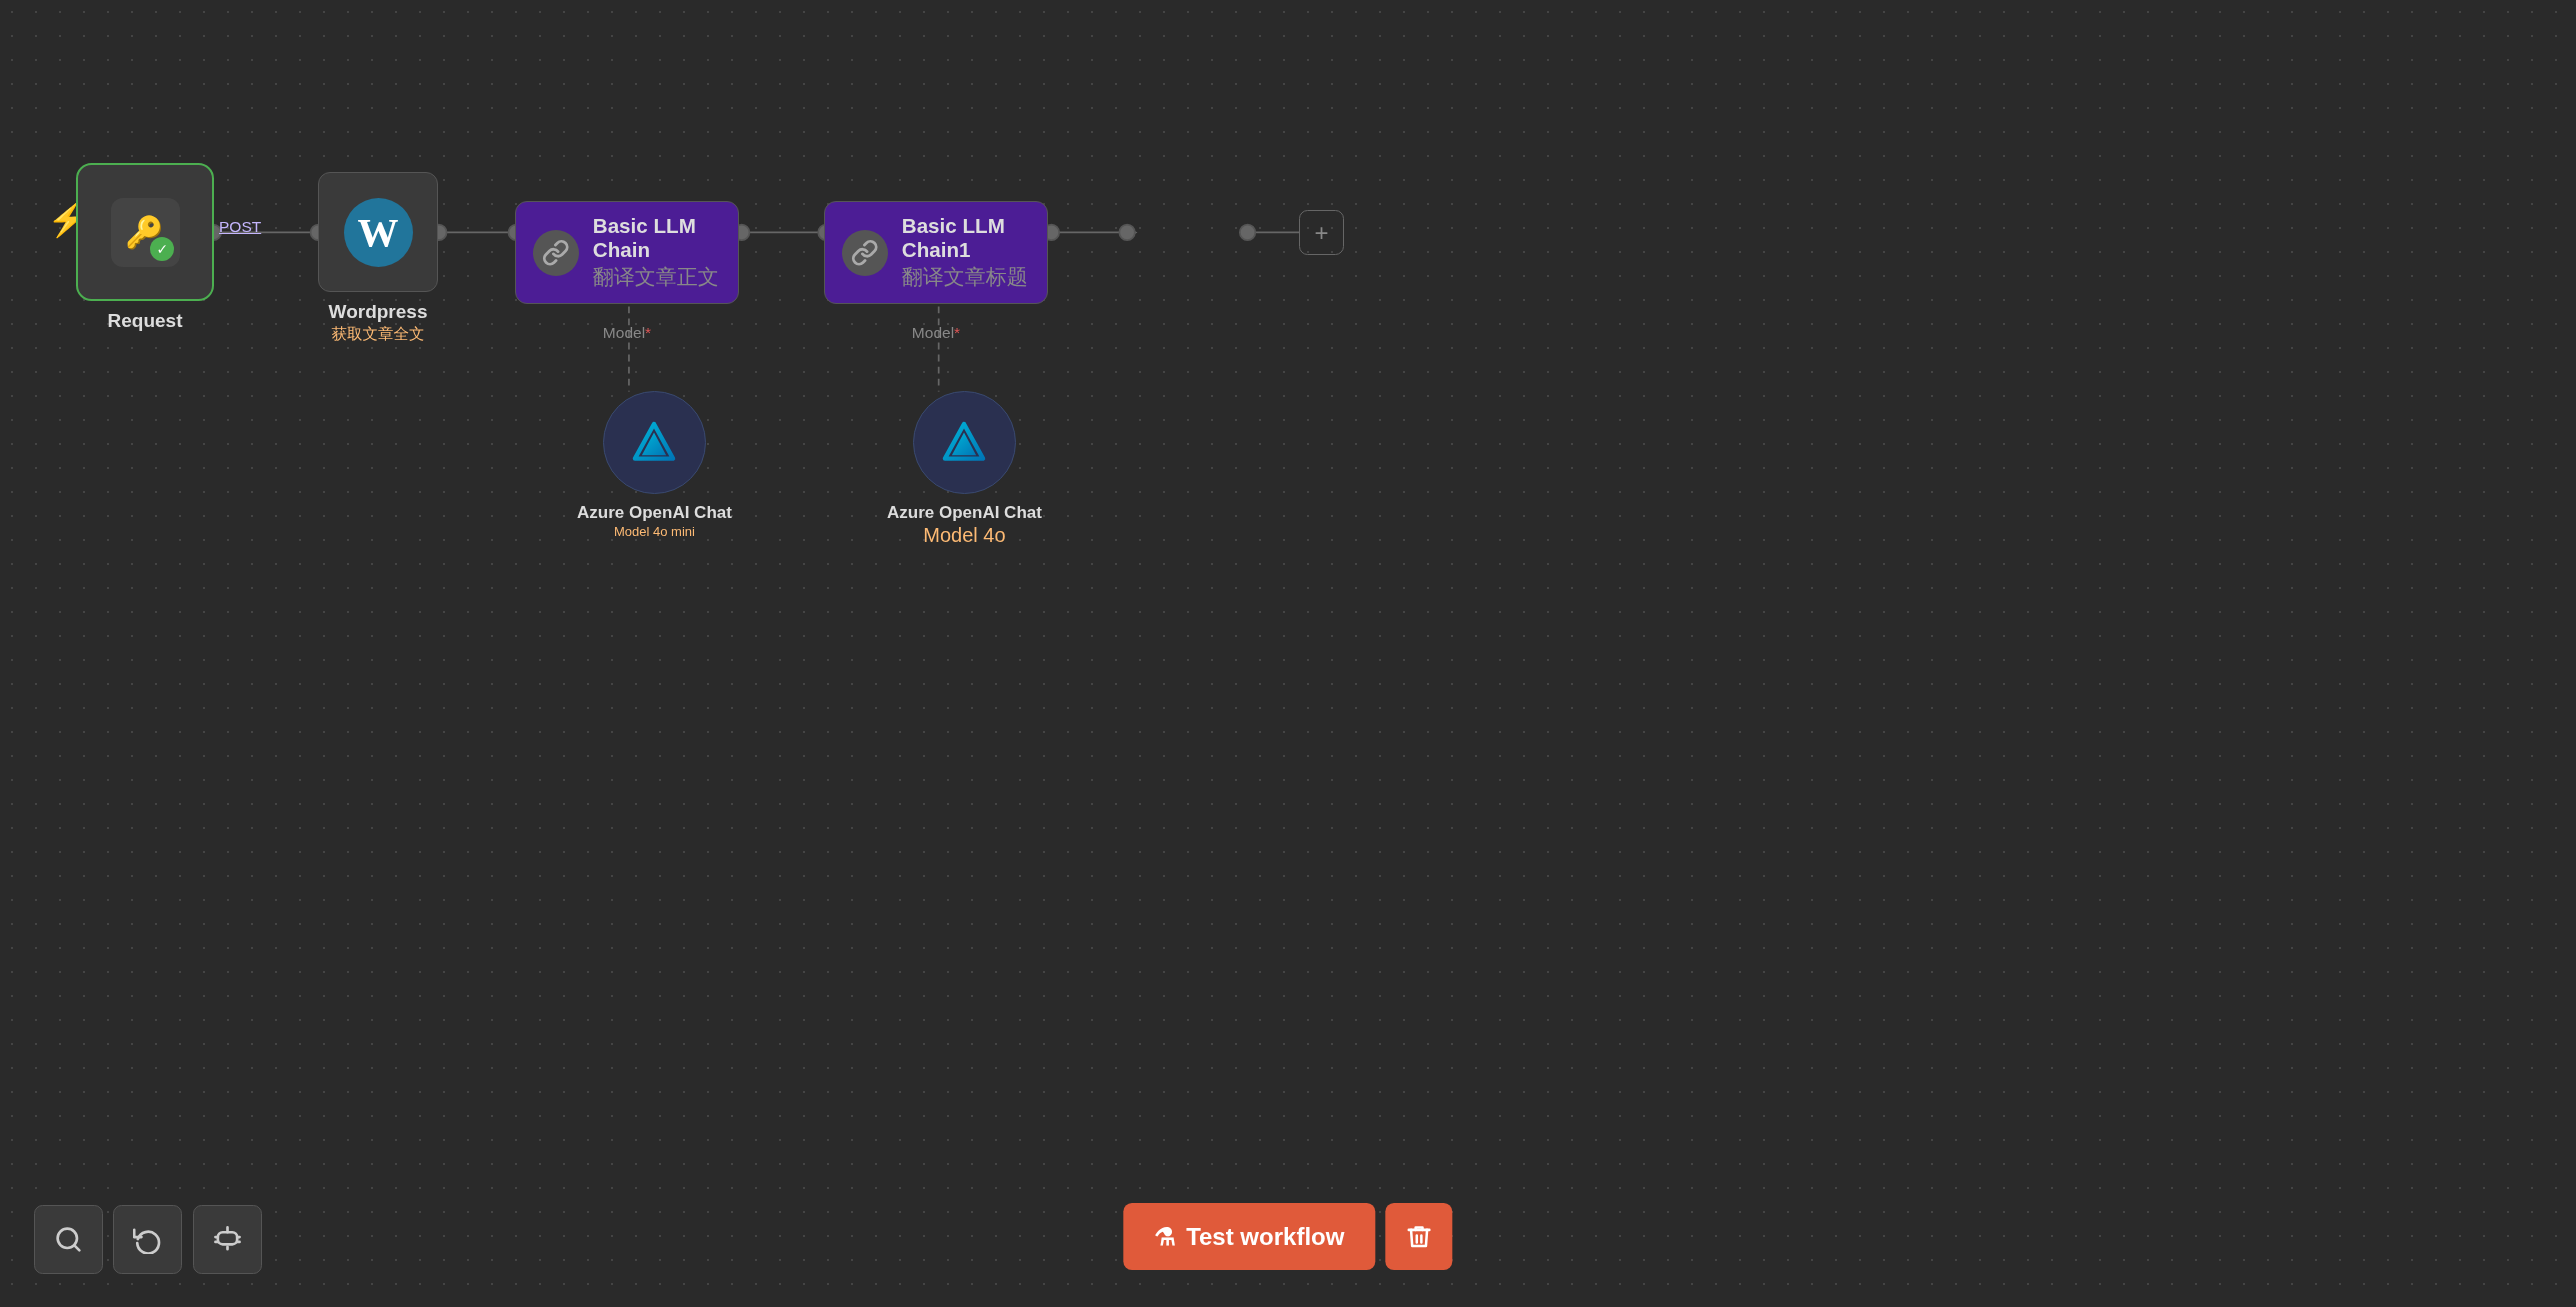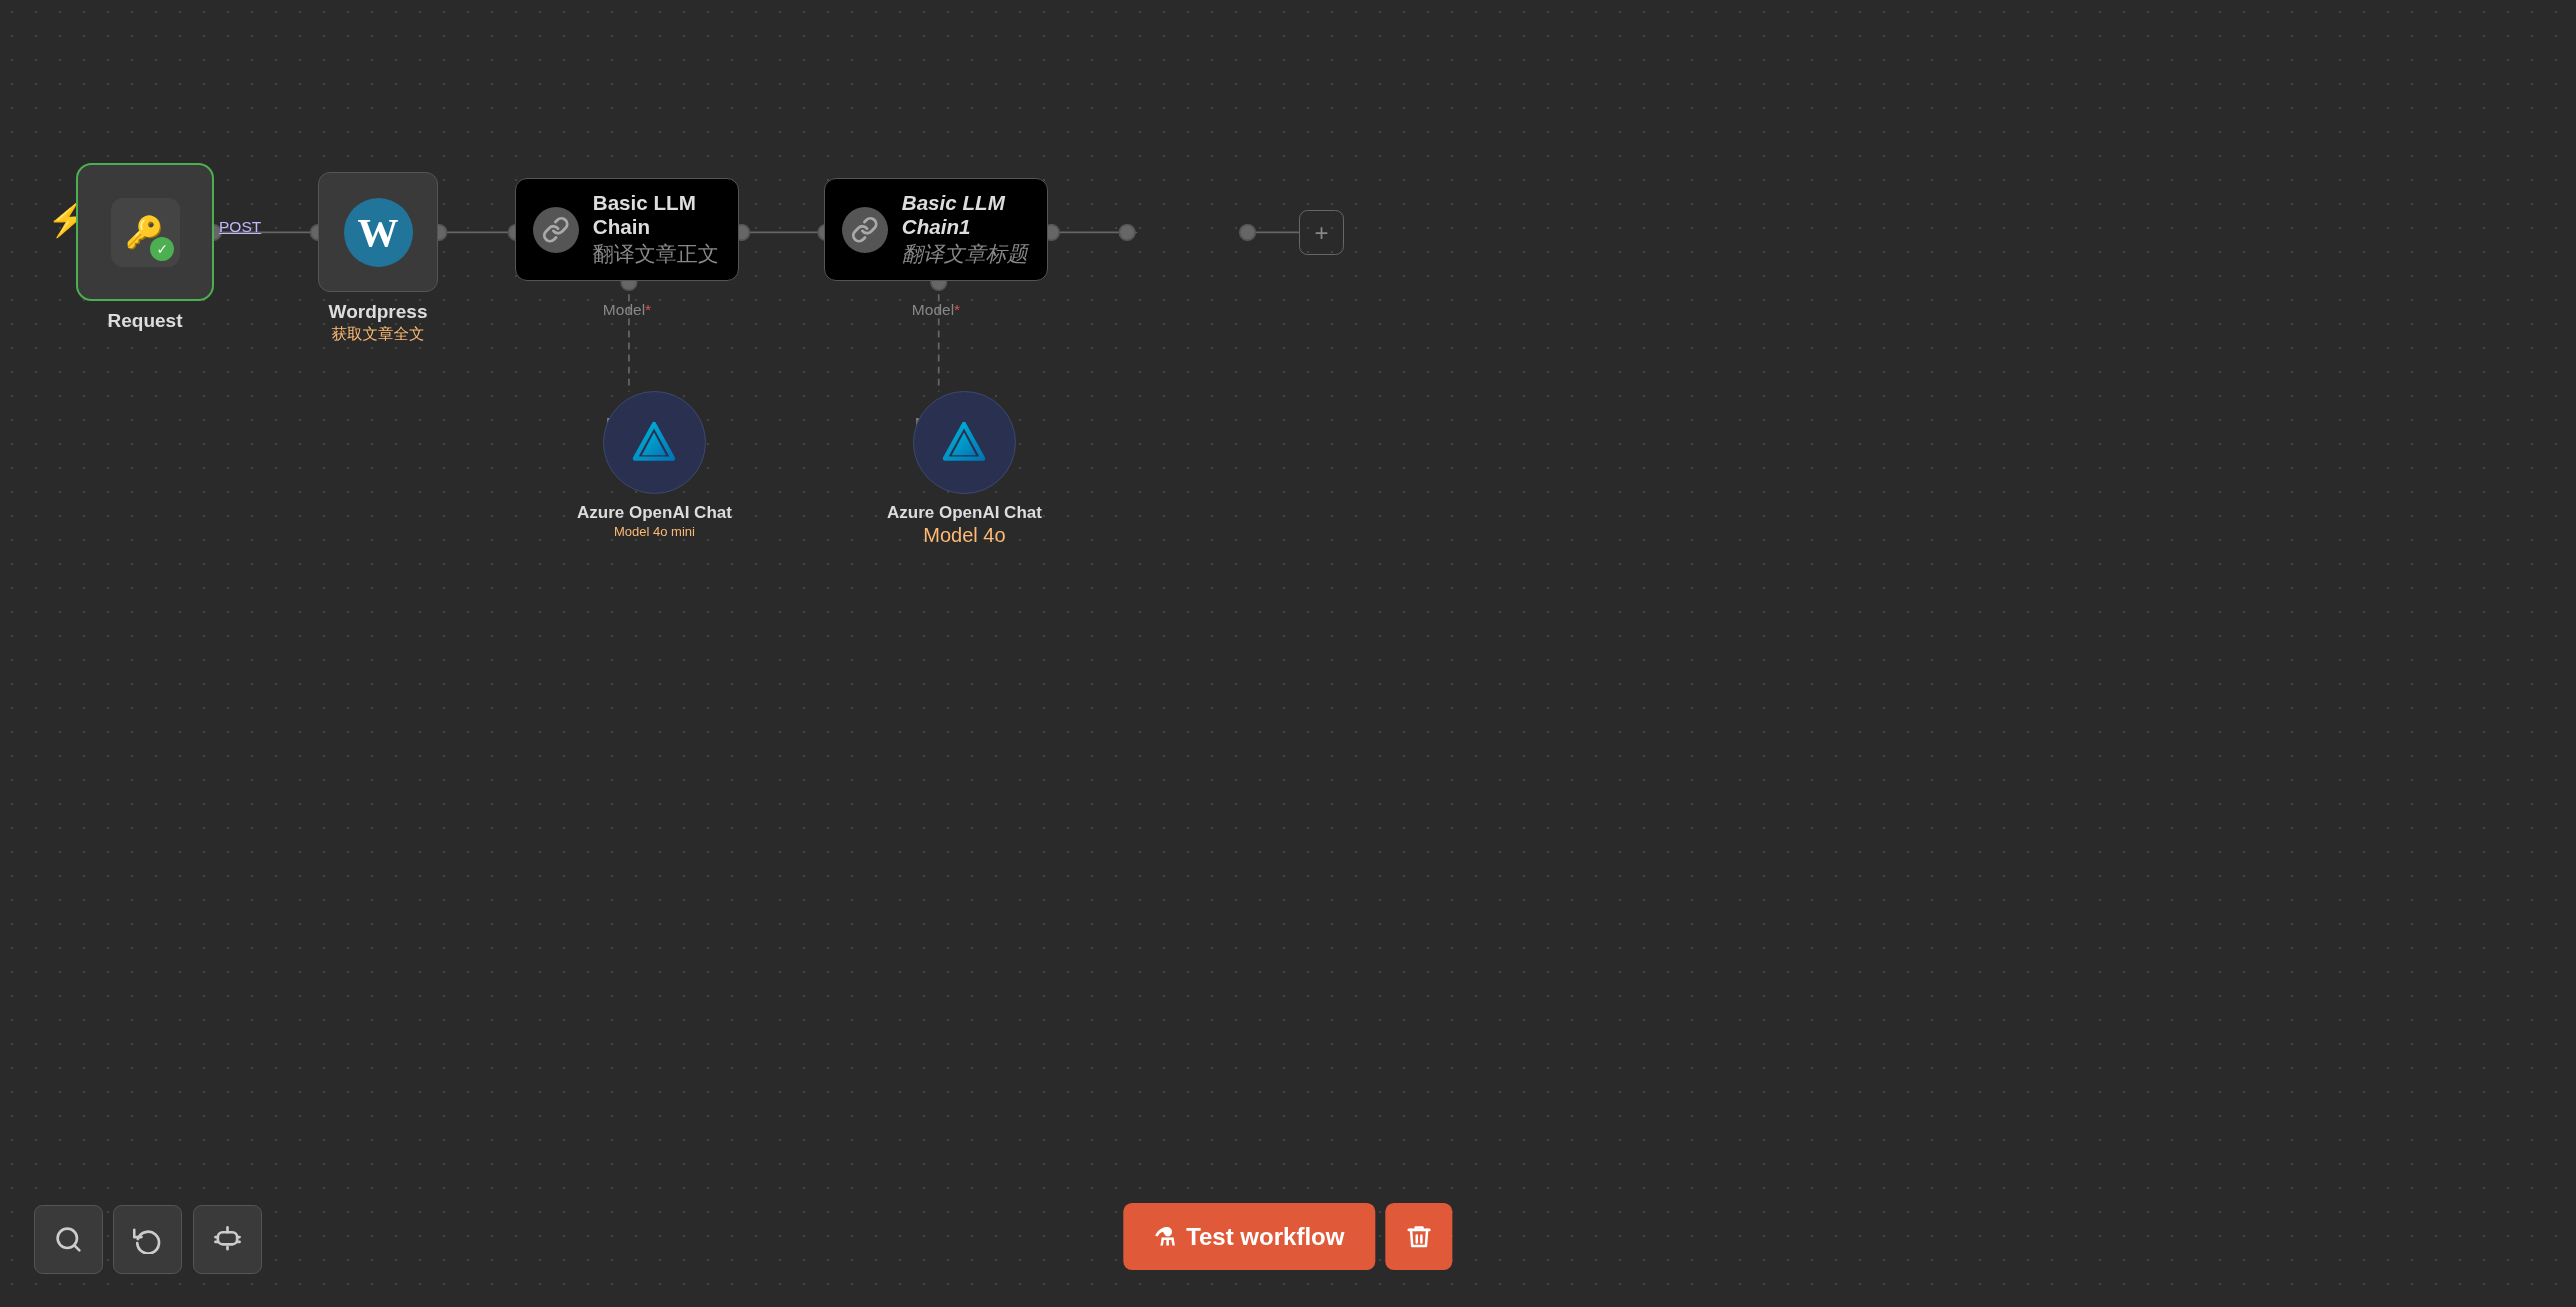--- a/index.html
+++ b/index.html
@@ -58,28 +58,29 @@
       border-radius: 12px;
       display: flex;
       align-items: center;
       justify-content: center;
     }
 
     
     .llm-box {
       width: 224px;
       height: 103px;
-      background: #000000;
+      background: #4c1d95;
       border: 1.7px solid #555;
       border-radius: 12px;
       display: flex;
       align-items: center;
       justify-content: flex-start;
       padding: 0 17px;
       gap: 13.8px;
+      margin-top: 23px;
     }
 
     
     .http-box {
       width: 120px;
       height: 120px;
       background: #3a3a3a;
       border: 1.7px solid #555;
       border-radius: 12px;
       display: flex;
@@ -349,21 +350,21 @@
         <div class="llm-subtitle">翻译文章正文</div>
       </div>
     </div>
 
     <div style="position:absolute; bottom:-38px; left:50%; transform:translateX(-50%); font-size:15.5px; color:#888; white-space:nowrap;">Model<span style="color:#e05555;">*</span></div>
 
     <div style="position:absolute; bottom:-151px; left:50%; transform:translateX(-50%); font-size:15.5px; color:#888;">Model</div>
   </div>
 
   <div class="node" style="left: 824px; top: 178px;">
-    <div class="llm-box" style="position:relative;font-style:italic;">
+    <div class="llm-box" style="position:relative;">
       <div class="chain-icon">
         <svg width="27.5" height="27.5" viewBox="0 0 24 24" fill="none" stroke="#aaa" stroke-width="2.5" stroke-linecap="round" stroke-linejoin="round">
           <path d="M10 13a5 5 0 0 0 7.54.54l3-3a5 5 0 0 0-7.07-7.07l-1.72 1.71"></path>
           <path d="M14 11a5 5 0 0 0-7.54-.54l-3 3a5 5 0 0 0 7.07 7.07l1.71-1.71"></path>
         </svg>
       </div>
       <div class="llm-text">
         <div class="llm-title">Basic LLM Chain1</div>
         <div class="llm-subtitle">翻译文章标题</div>
       </div>

